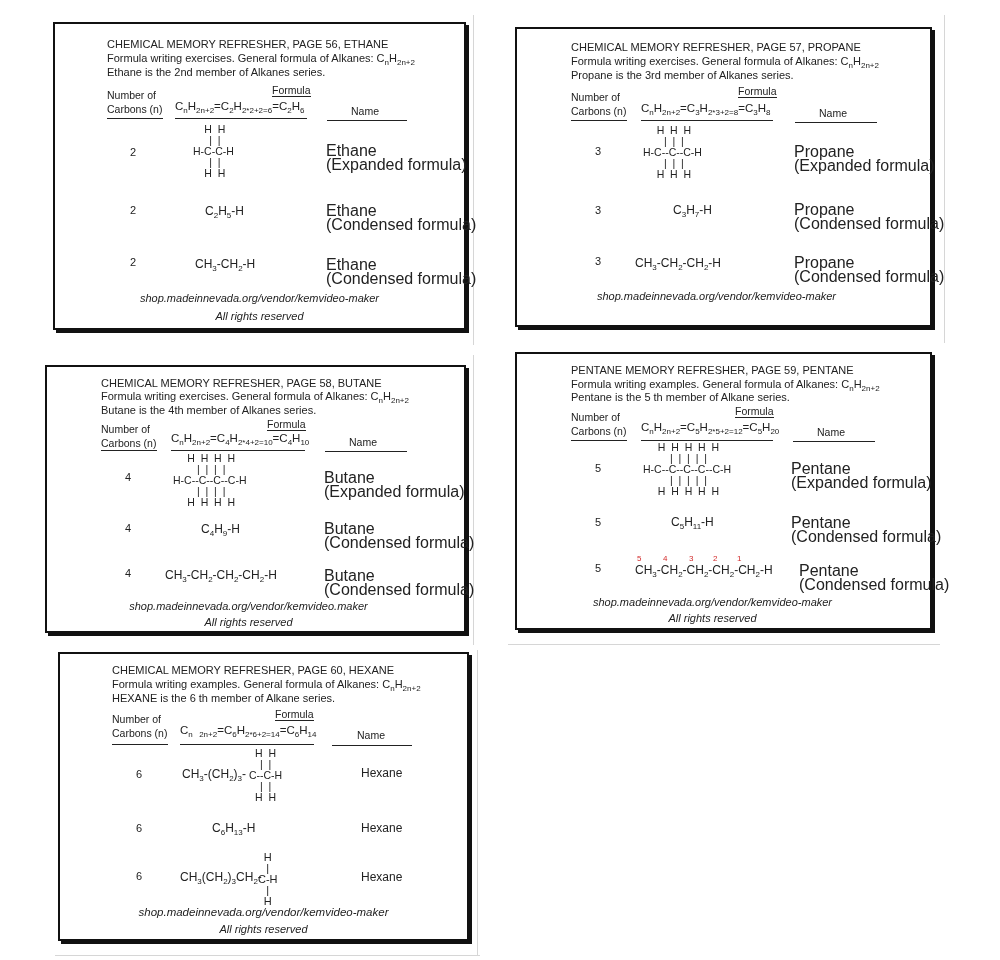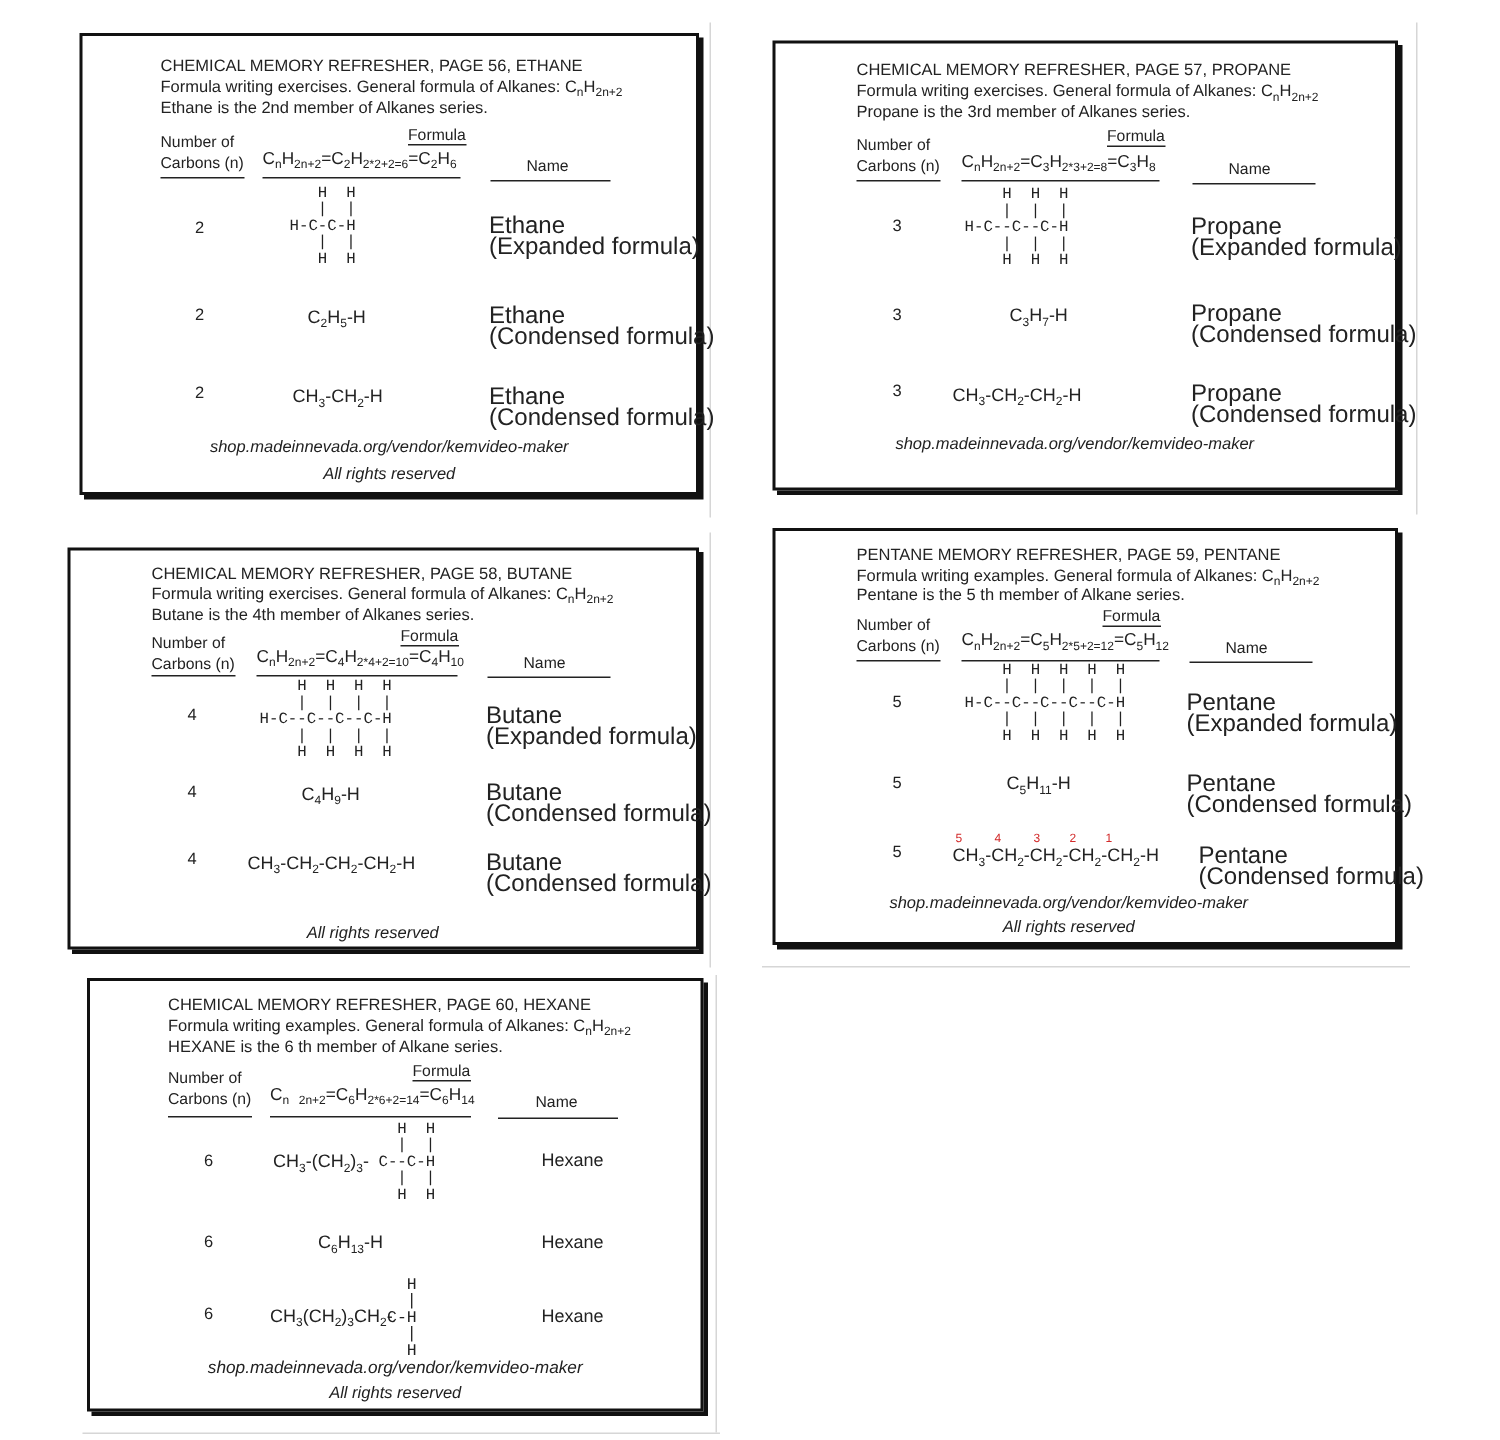--- a/index.html
+++ b/index.html
@@ -10,21 +10,21 @@
           box-shadow: 3px 3px 0 #111; box-sizing:border-box; }
   .hdr { position:absolute; font-size:11px; line-height:13px; white-space:nowrap; }
   .hdr sub { font-size:8px; vertical-align:-3px; }
   .colhead { position:absolute; font-size:10.5px; line-height:14px; white-space:nowrap; }
   .uline { position:absolute; height:1px; background:#222; }
   .n { position:absolute; font-size:11px; }
   .f { position:absolute; font-size:12px; white-space:nowrap; text-align:center; }
   .f sub { font-size:8px; vertical-align:-3px; }
   .nm { position:absolute; font-size:16px; line-height:14px; white-space:nowrap; }
   .foot { position:absolute; font-size:11px; left:0; right:0; text-align:center; white-space:nowrap;font-style:italic; }
-  .struct { position:absolute; font-size:10.5px; line-height:11px; white-space:pre; text-align:right;font-family:Liberation Mono, monospace; }
+  .struct { position:absolute; font-size:10.5px; line-height:11px; white-space:pre; text-align:center; }
   .loc { position:absolute; font-size:8px; color:#d22a2a; }
   .formula-label { position:absolute; font-size:10.5px; white-space:nowrap; }
 </style>
 </head>
 <body>
 
 <div class="divider" style="left:473px;top:15px;width:1px;height:330px;"></div>
 <div class="divider" style="left:473px;top:355px;width:1px;height:290px;"></div>
 <div class="divider" style="left:477px;top:650px;width:1px;height:305px;"></div>
 <div class="divider" style="left:944px;top:15px;width:1px;height:328px;"></div>
@@ -154,35 +154,36 @@
       <div>(Condensed formula)</div>
     </div>
 
   <div class="n" style="left:78px;top:200px;">4</div>
   <div class="f" style="left:118px;top:201px;">CH<sub>3</sub>-CH<sub>2</sub>-CH<sub>2</sub>-CH<sub>2</sub>-H</div>
   <div class="nm" style="left:277px;top:202px;">
       <div>Butane</div>
       <div>(Condensed formula)</div>
     </div>
 
+  <div class="foot" style="top:233px;left:-14px;">shop.madeinnevada.org/vendor/kemvideo.maker</div>
   <div class="foot" style="top:249px;left:-14px;">All rights reserved</div>
 </div>
 
 <div class="card" style="left:515px;top:352px;width:417px;height:278px;">
   <div class="hdr" style="left:54px;top:10px;">PENTANE MEMORY REFRESHER, PAGE 59, PENTANE</div>
   <div class="hdr" style="left:54px;top:24px;"><span>Formula writing examples. General formula of Alkanes: </span><span>C</span><sub>n</sub><span>H</span><sub>2n+2</sub></div>
   <div class="hdr" style="left:54px;top:37px;">Pentane is the 5 th member of Alkane series.</div>
 
   <div class="colhead" style="left:54px;top:56px;">
       <div>Number of</div>
       <div>Carbons (n)</div>
     </div>
   <div class="uline" style="left:54px;top:86px;width:56px;"></div>
   <div class="formula-label" style="left:218px;top:51px;border-bottom:1px solid #222;">Formula</div>
-  <div class="f" style="left:124px;top:67px;font-size:11.5px;">C<sub>n</sub>H<sub>2n+2</sub>=C<sub>5</sub>H<sub>2*5+2=12</sub>=C<sub>5</sub>H<sub>12</sub></div>
+  <div class="f" style="left:124px;top:67px;font-size:11.5px;">C<sub>n</sub>H<sub>2n+2</sub>=C<sub>5</sub>H<sub>2*5+2=12</sub>=C<sub>5</sub>H<sub>20</sub></div>
   <div class="uline" style="left:124px;top:86px;width:132px;"></div>
   <div class="colhead" style="left:300px;top:71px;">Name</div>
   <div class="uline" style="left:276px;top:87px;width:82px;"></div>
 
   <div class="n" style="left:78px;top:108px;">5</div>
   <div class="struct" style="left:126px;top:88px;"> H  H  H  H  H
  |  |  |  |  |
 H-C--C--C--C--C-H
  |  |  |  |  |
  H  H  H  H  H</div>

